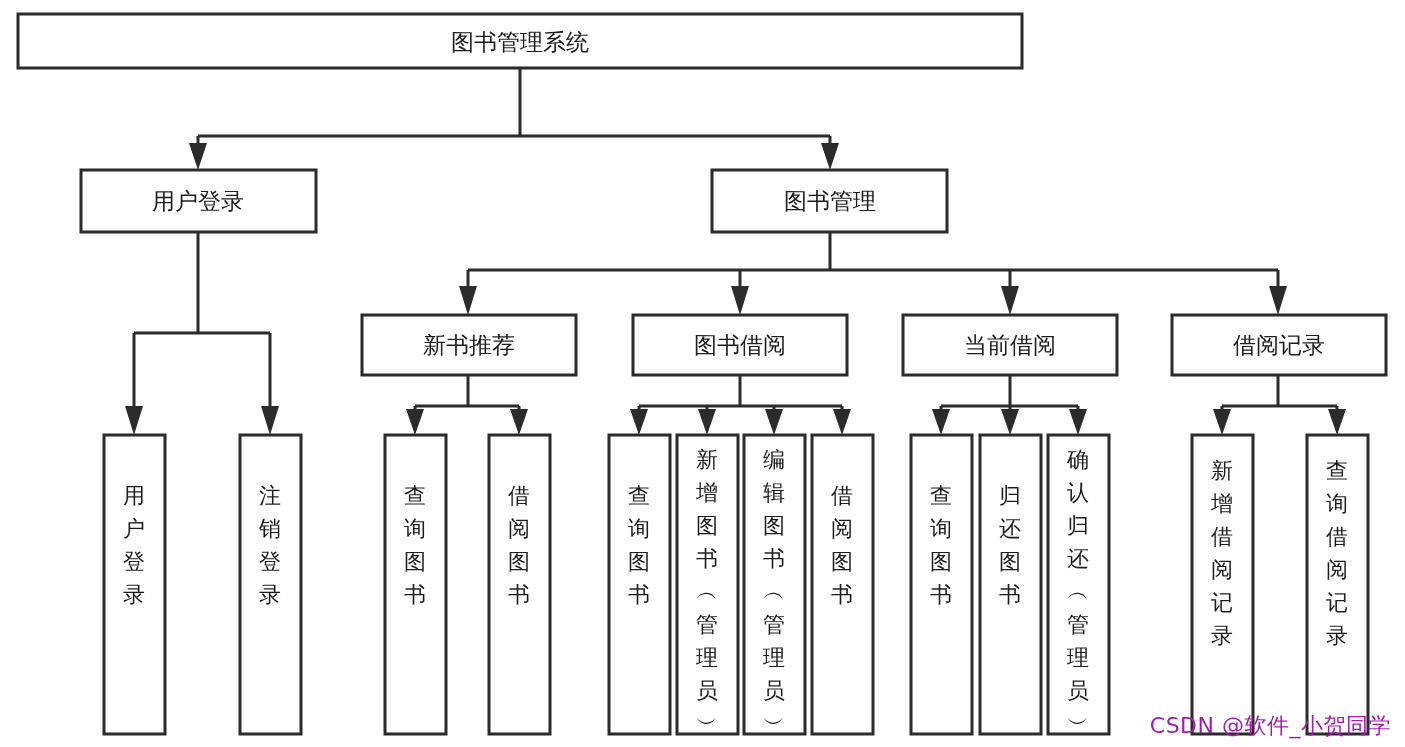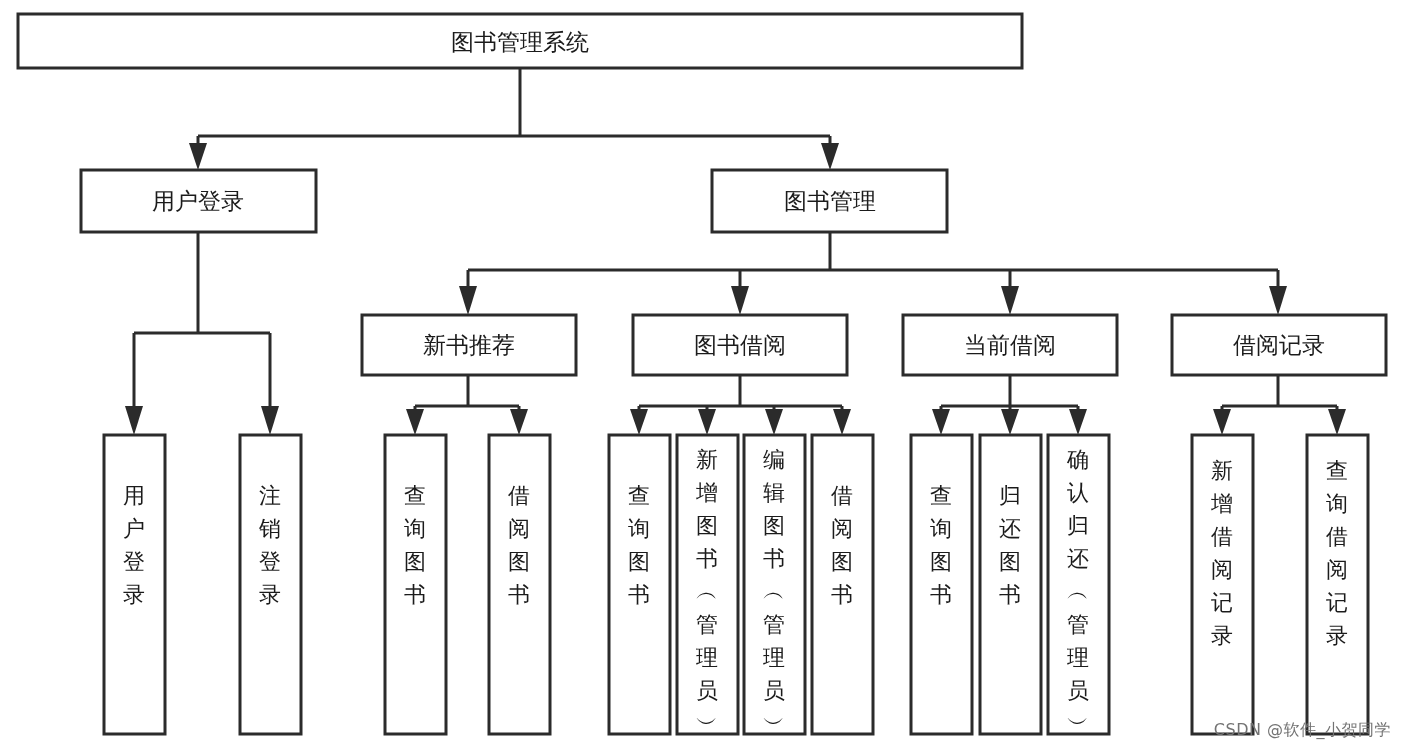--- a/index.html
+++ b/index.html
@@ -57,22 +57,22 @@
     font-family: "DejaVu Sans", "Liberation Sans", sans-serif;
     font-size: 22px;
     fill: #1b1b1b;
     text-anchor: middle;
   }
   .watermark {
     position: absolute;
     right: 14px;
     bottom: 6px;
     font-family: "DejaVu Sans", "Liberation Sans", sans-serif;
-    font-size: 16px;
-    color: #737373;
+    font-size: 22px;
+    color: #a21caf;
     white-space: nowrap;
     letter-spacing: 0.5px;
     pointer-events: none;
   }
 </style>
 </head>
 <body>
 
 <div id="diagram-root">
 

